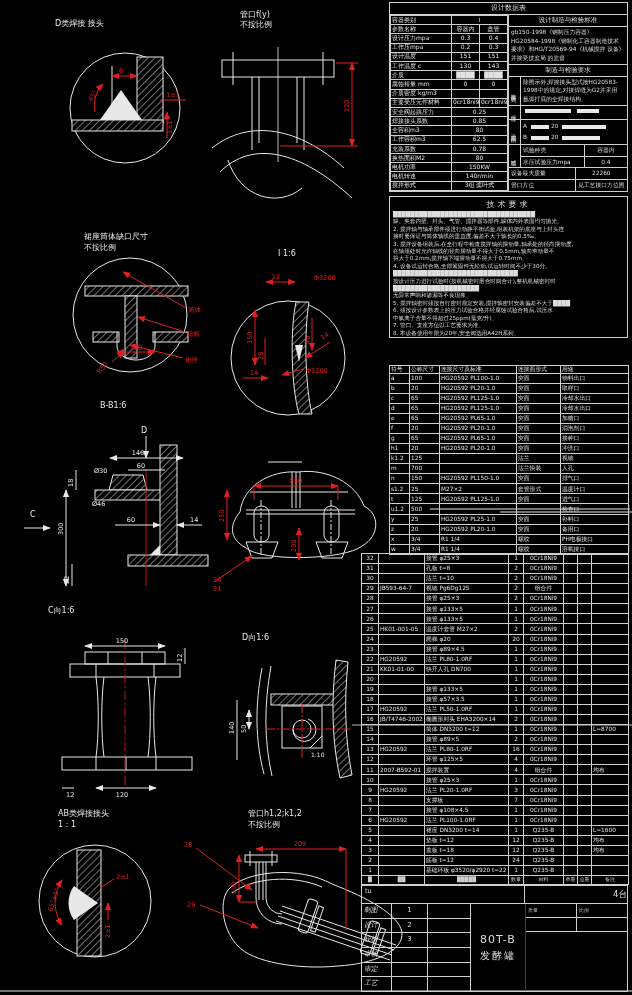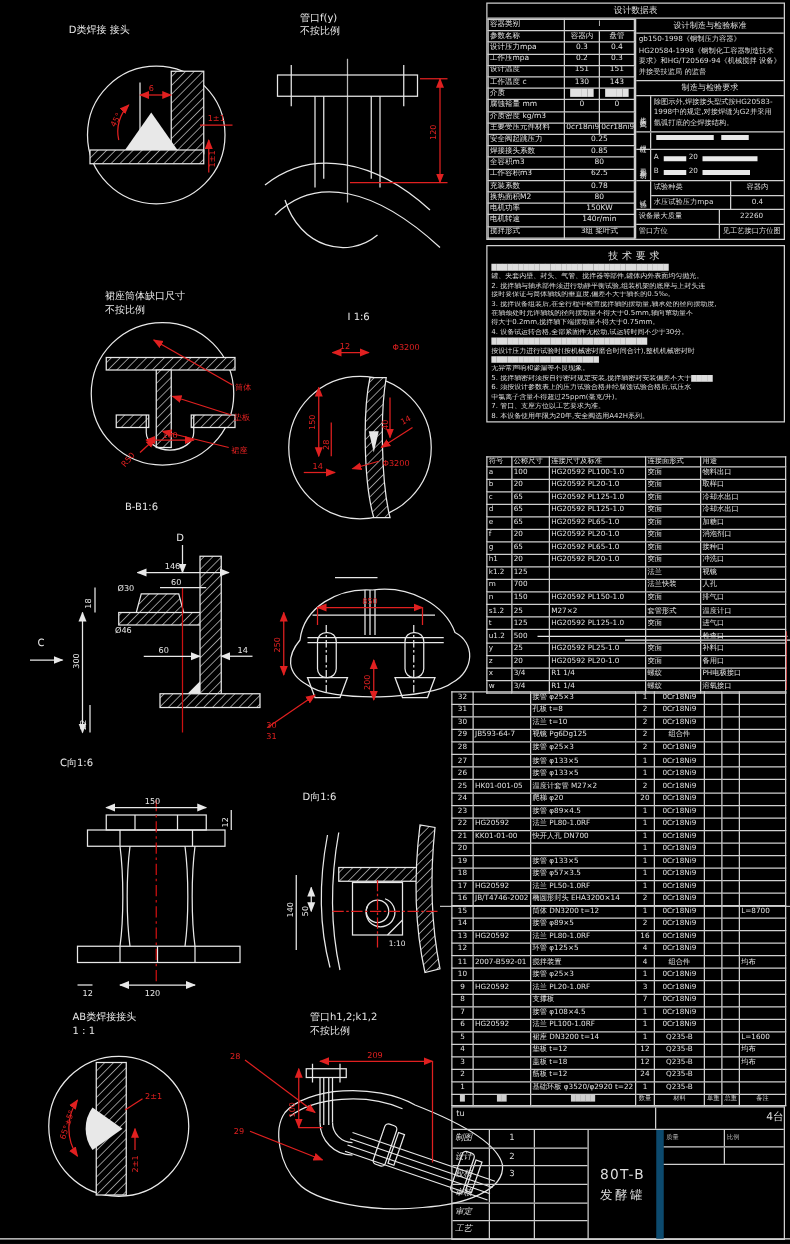--- a/index.html
+++ b/index.html
@@ -53,21 +53,21 @@
   .tb-tu{flex:1;border-right:1px solid #cfcfcf;font-size:6.5px;padding:1px 3px;}
   .tb-qty{width:102px;text-align:right;font-size:8.5px;line-height:16px;}
   .tb-main{flex:1;display:flex;min-height:0;}
   .signs{width:108px;display:flex;flex-direction:column;border-right:1px solid #cfcfcf;}
   .sign-r{flex:1;display:flex;border-bottom:1px solid #cfcfcf;}
   .sign-r:last-child{border-bottom:none;}
   .sign-r div{font-size:6.8px;line-height:13px;padding:0 2px;box-sizing:border-box;}
   .sg-l{width:30px;border-right:1px solid #cfcfcf;font-style:italic;}
   .sg-n{width:36px;border-right:1px solid #cfcfcf;text-align:center;}
   .sg-b{flex:1;}
-  .prod{width:54px;border-right:6px solid #0c4a6e;display:flex;flex-direction:column;
+  .prod{width:54px;border-right:1px solid #0c4a6e;display:flex;flex-direction:column;
         align-items:center;justify-content:center;gap:3px;}
   .prod .p1{font-size:11px;letter-spacing:1px;}
   .prod .p2{font-size:10px;letter-spacing:2px;}
   .tb-right{flex:1;display:flex;flex-direction:column;}
   .tbr-row{height:13px;display:flex;border-bottom:1px solid #cfcfcf;}
   .tbr-row div{flex:1;font-size:5px;color:#bbb;padding:0 2px;line-height:12px;}
   .tbr-row div:first-child{border-right:1px solid #cfcfcf;}
   .tbr-big{flex:1;}
   
   .wl{stroke:#e8e8e8;fill:none;stroke-width:1;}

